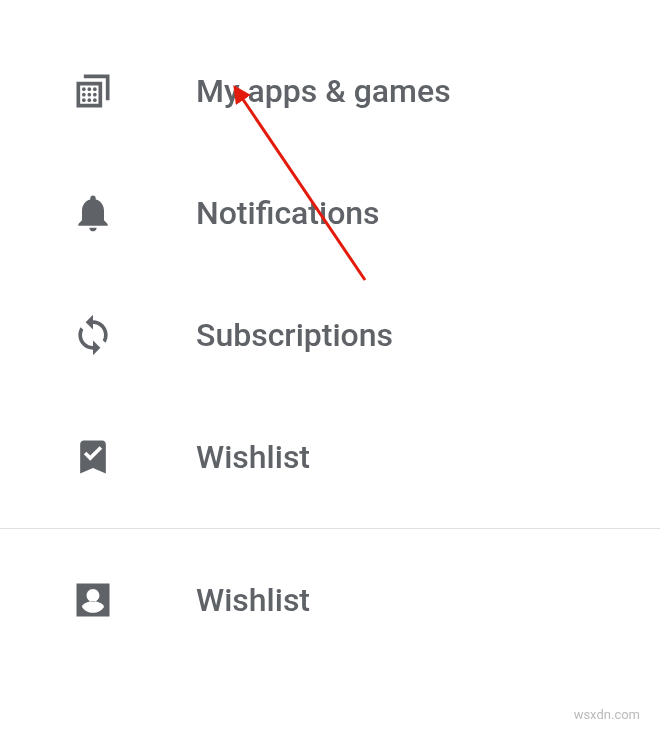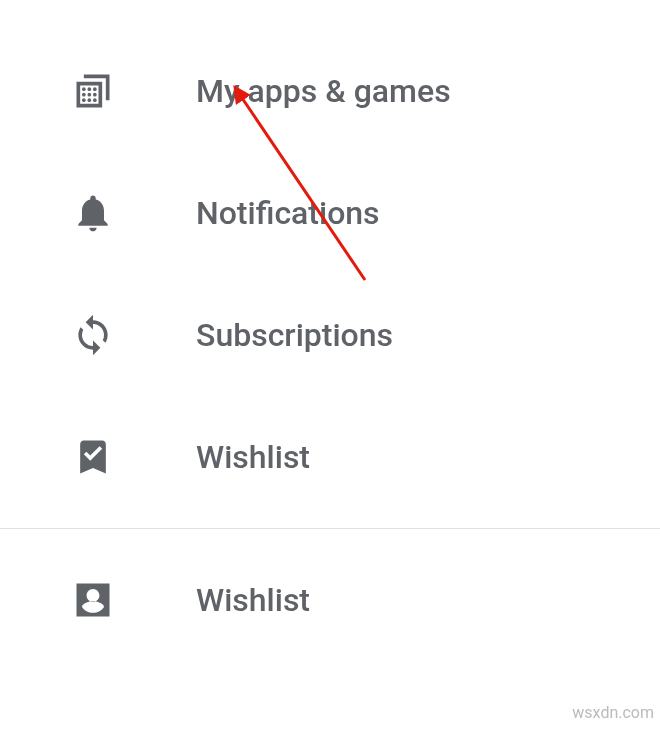--- a/index.html
+++ b/index.html
@@ -53,22 +53,22 @@
     }
     .arrow-overlay {
       position: absolute;
       top: 80px;
       left: 225px;
       pointer-events: none;
     }
     .watermark {
       position: absolute;
       bottom: 10px;
-      right: 6px;
-      font-size: 16px;
+      right: 20px;
+      font-size: 13px;
       color: #bbb;
       margin-top: 12px;
     }
   </style>
 </head>
 <body>
 
 <div class="menu">
 
   <div class="menu-item">

